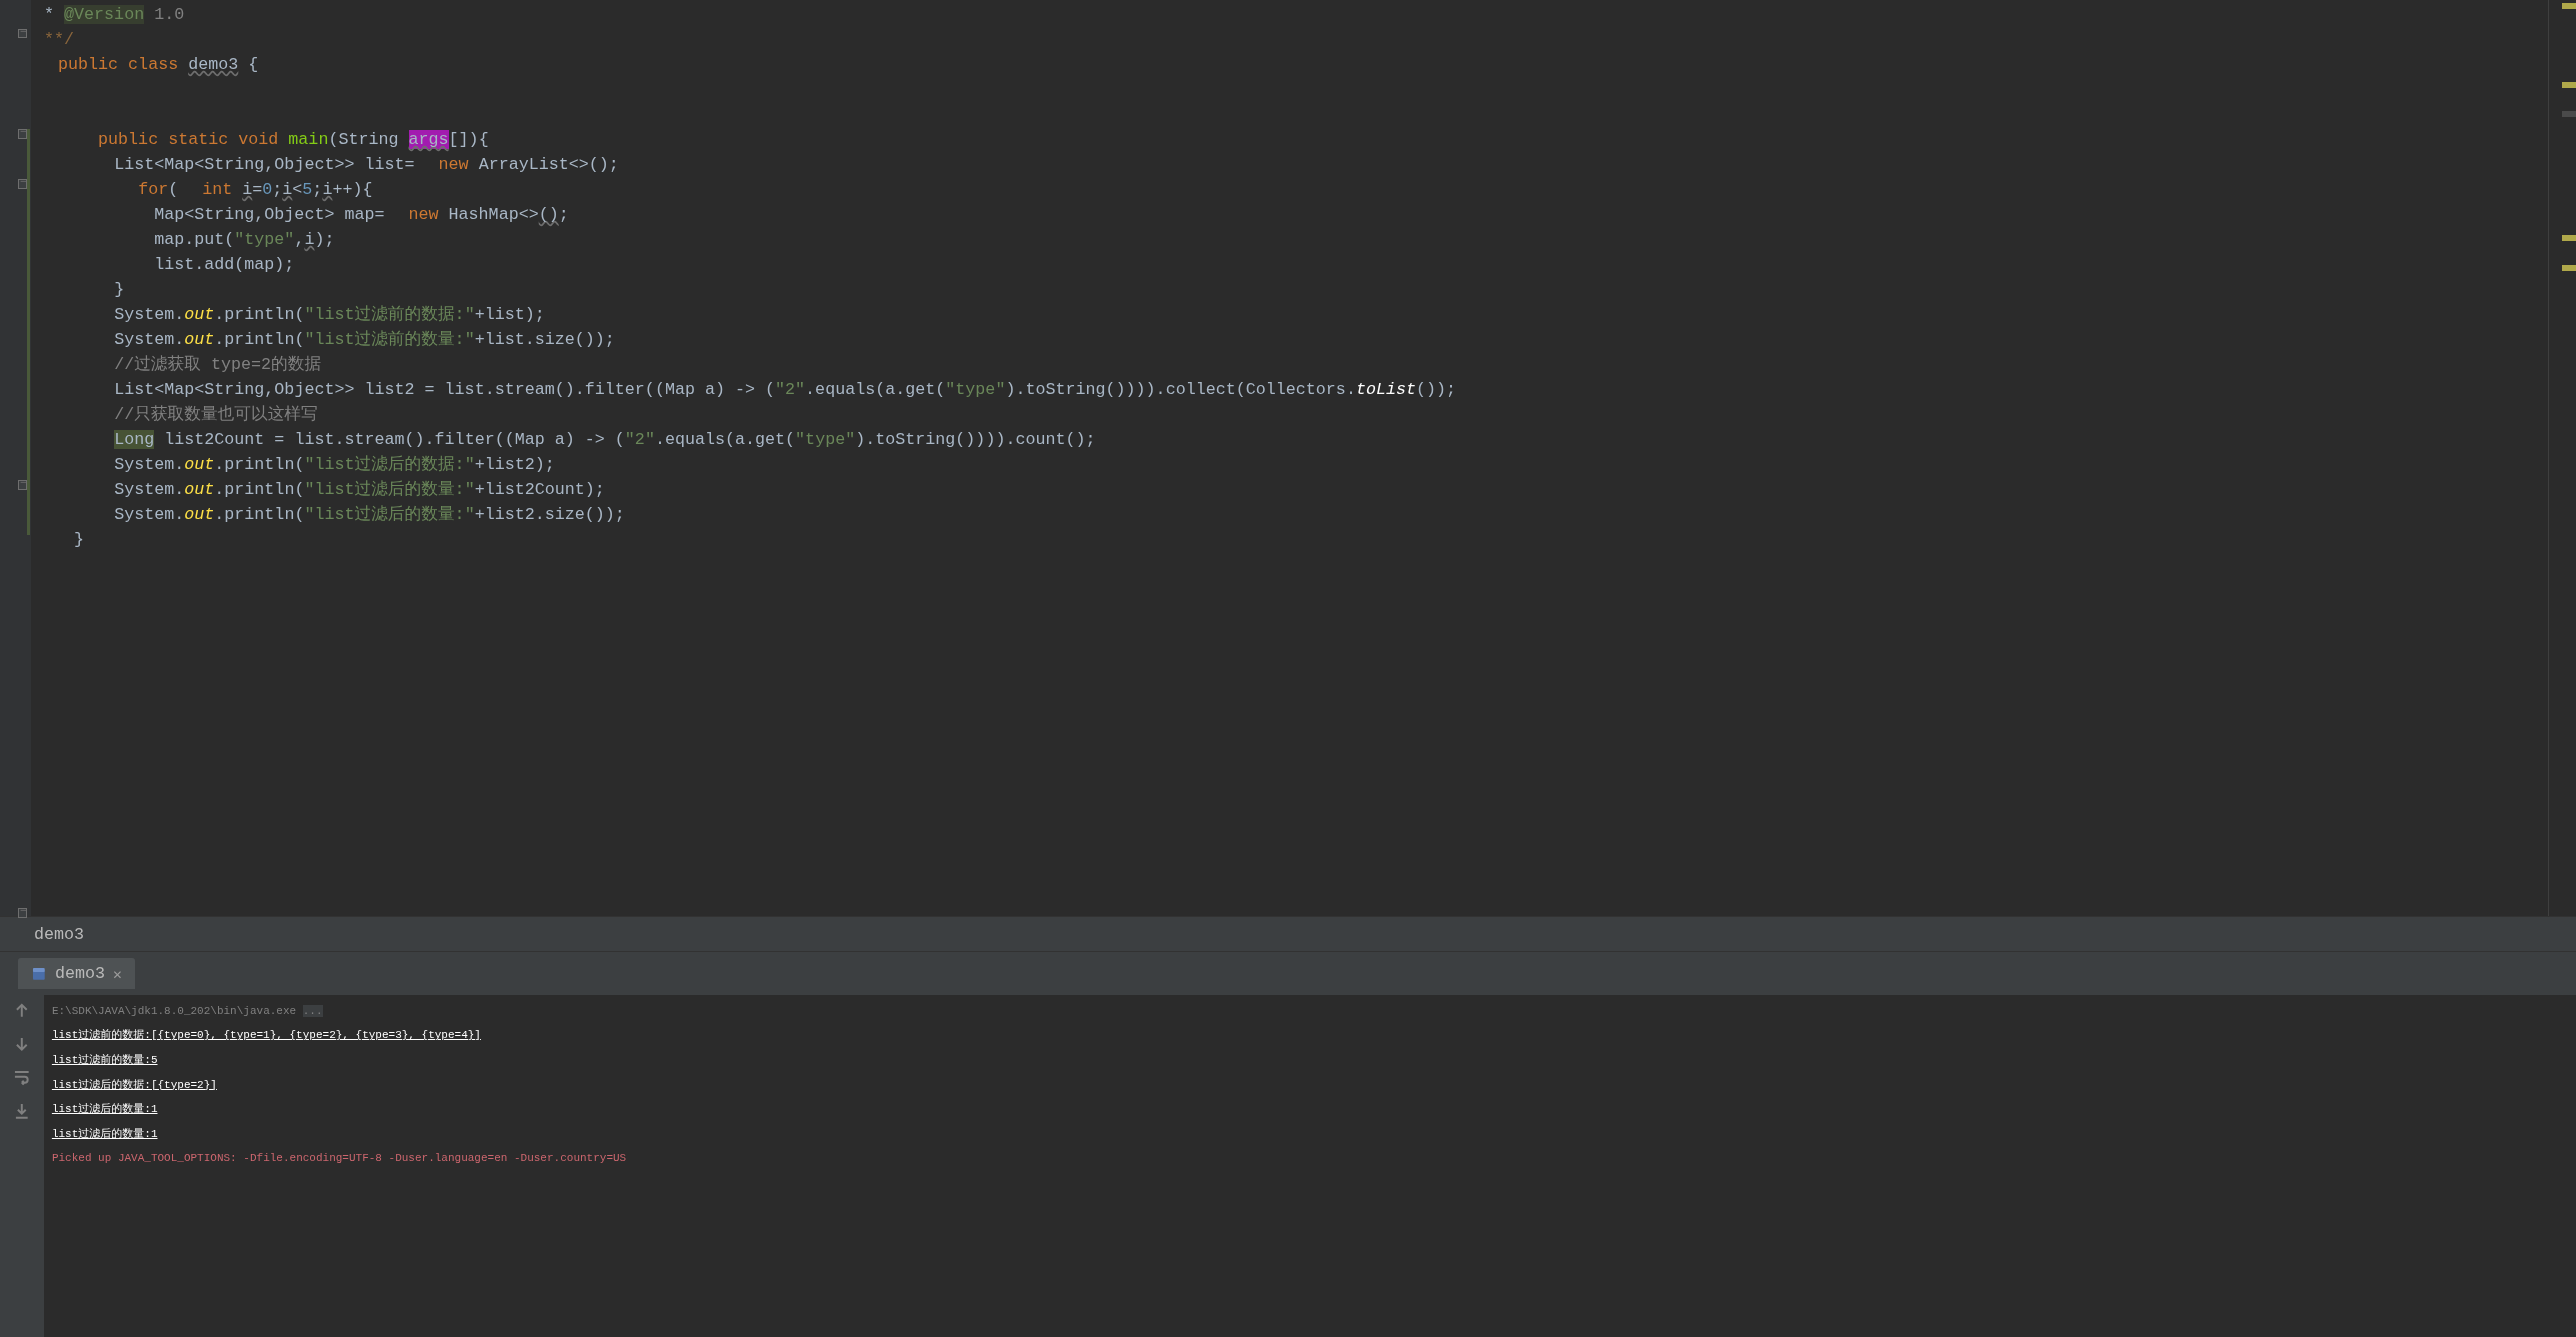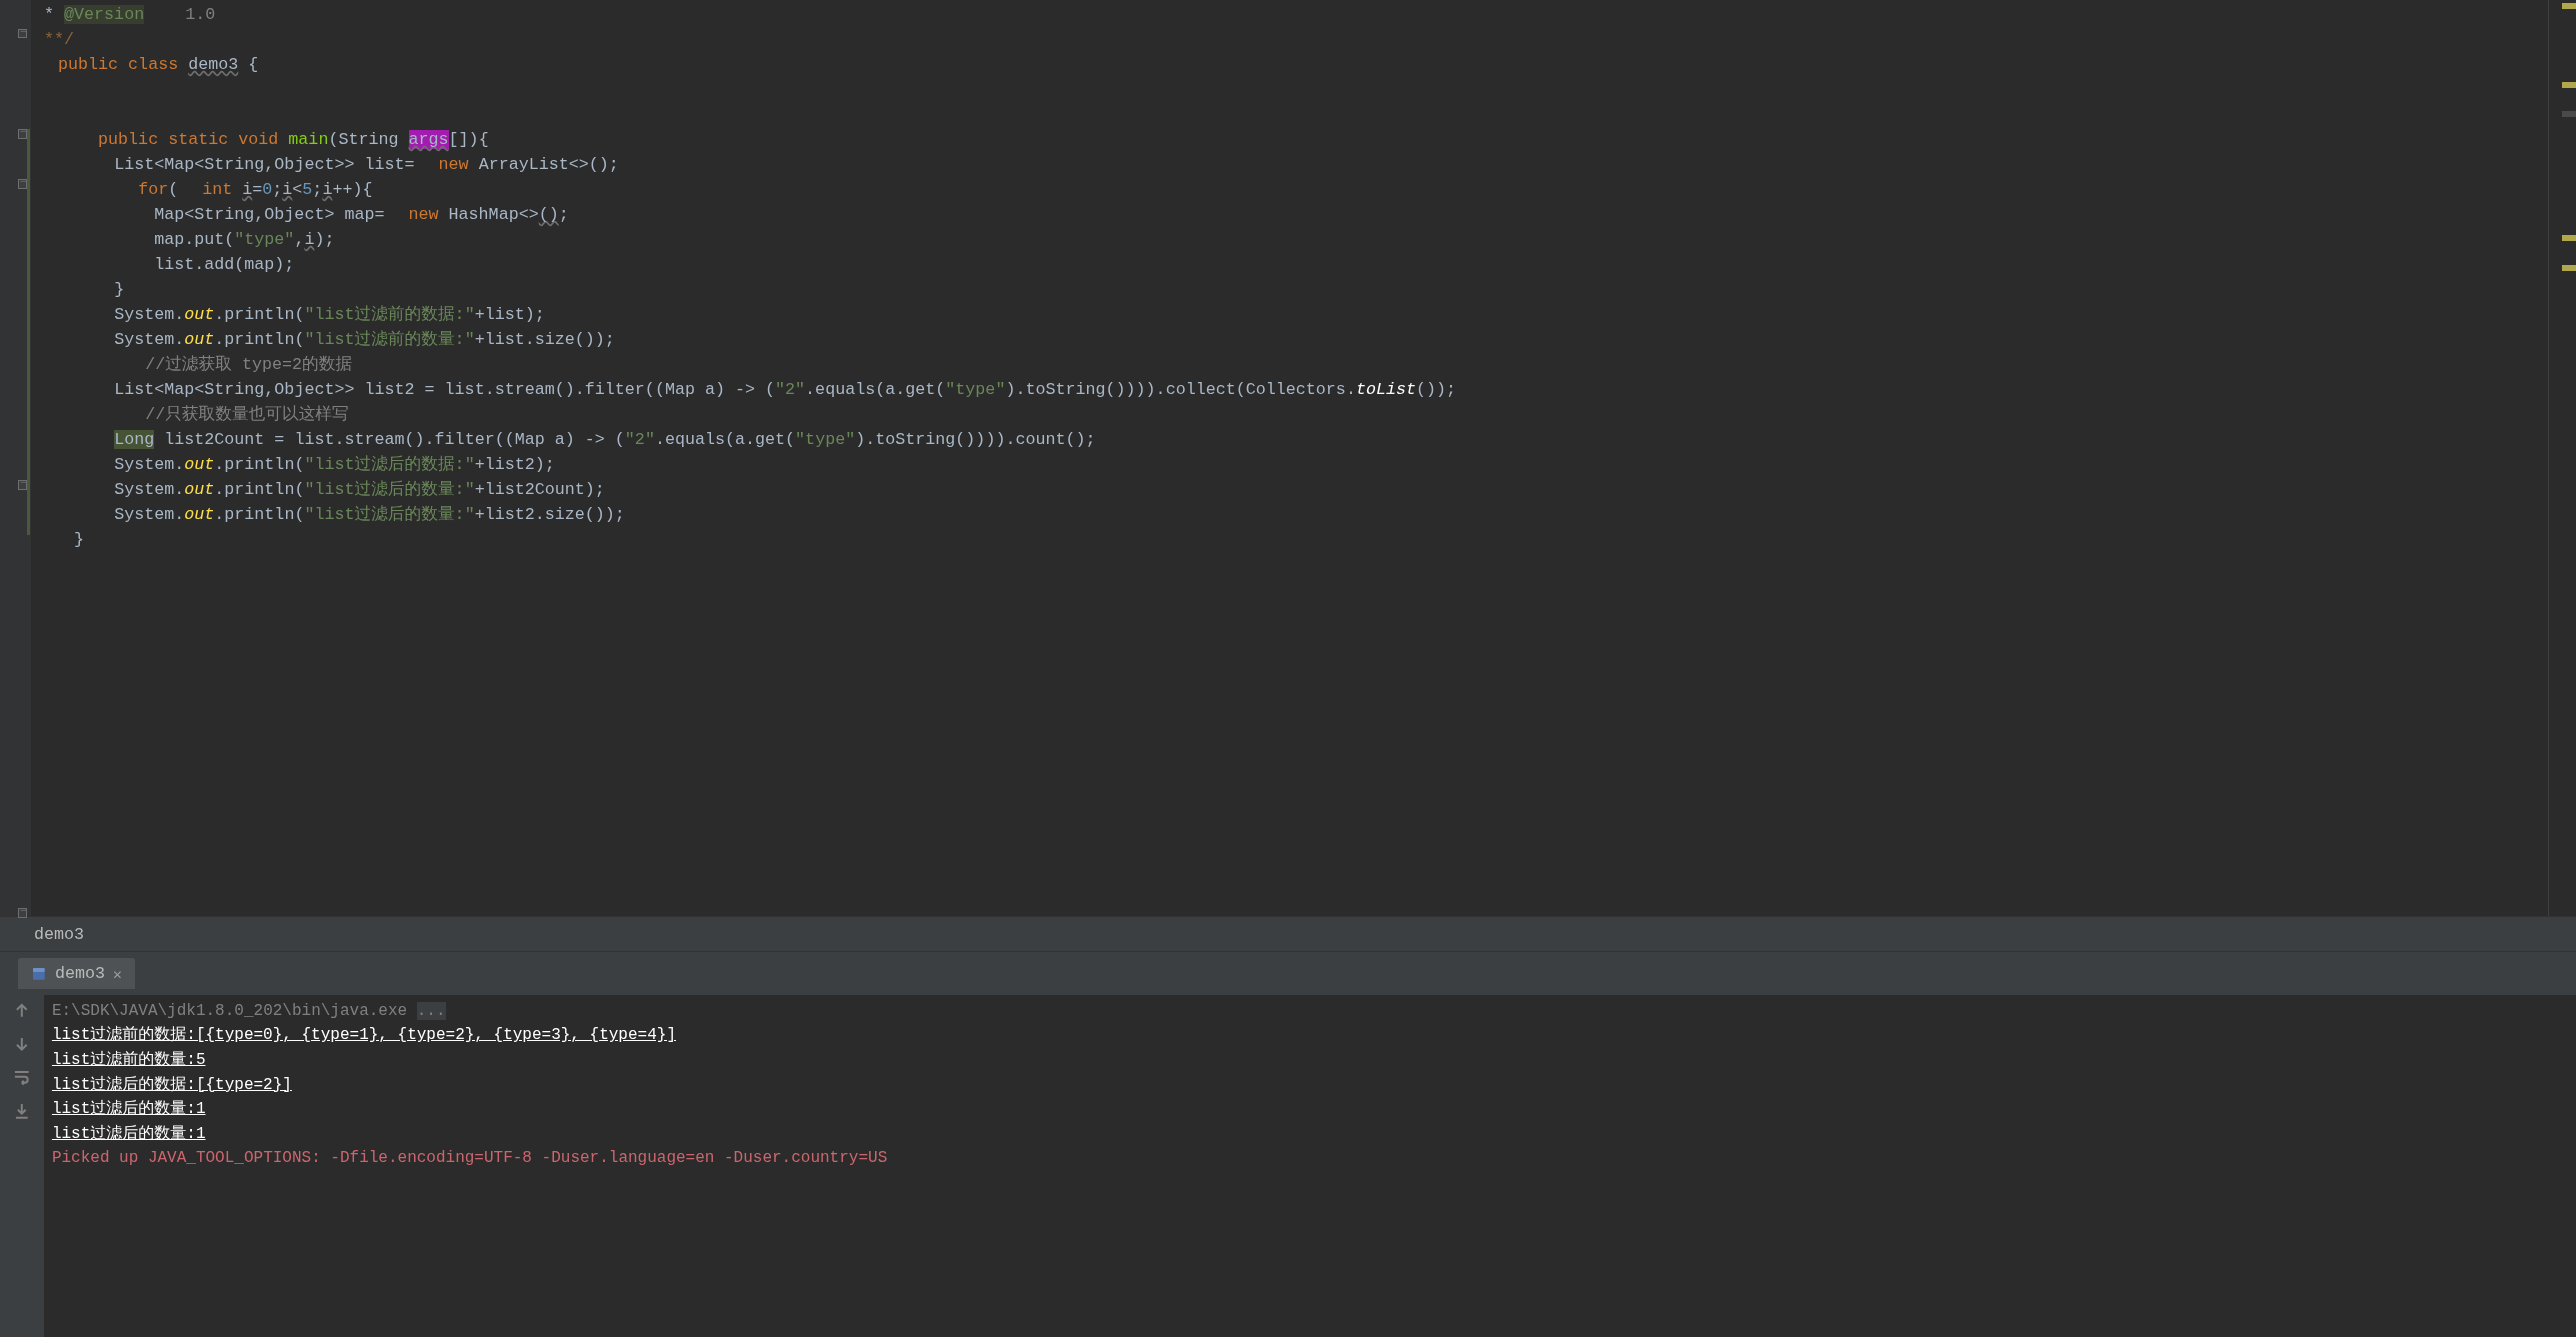--- a/index.html
+++ b/index.html
@@ -63,21 +63,21 @@
       right: 0;
       width: 13.7px; height: 5.9px;
     }
     .mm-warn { background: #b0a84a; }
     .mm-err { background: #4a4a4a; }
 
     .tk-key { color: #cc7832; margin-left: 24px; }
     .tk-type { color: #a9b7c6; }
     .tk-method { color: #84cc16; }
     .tk-string { color: #6a8759; }
-    .tk-comment { color: #808080; padding-left: 31px; }
+    .tk-comment { color: #808080; }
     .tk-field { color: #fde047; font-style: italic; }
     .tk-static-italic { color: #ffffff; font-style: italic; text-align: center; }
     .tk-num { color: #6897bb; }
     .tk-doc { color: #8a653b; }
     .tk-doctag { color: #6a8759; background: rgba(68,82,51,0.5); text-align: right; }
     .tk-underline { text-decoration: underline wavy #6e6e6e; text-decoration-skip-ink: none; }
     .tk-hl { background: #a21caf; }
     .tk-hl-green { background: rgba(90,110,60,0.6); }
 
     .crumbs {
@@ -120,21 +120,21 @@
       align-items: center;
       padding-top: 5.9px;
       gap: 13.7px;
     }
     .gutter-icon { width: 19.6px; height: 19.6px; color: #808080; }
     .console {
       flex: 1;
       padding: 3.9px 7.9px;
       line-height: 24.6px;
       white-space: pre;
-      font-size: 16px;
+      font-size: 11px;
     }
     .c-cmd { color: #808080; }
     .c-cmd-fold { background: #3c3f41; color: #808080; }
     .c-out { color: #ffffff; text-decoration: underline; }
     .c-err { color: #cc666e; }
   </style>
 </head>
 <body>
 
 <div class="editor-area">

